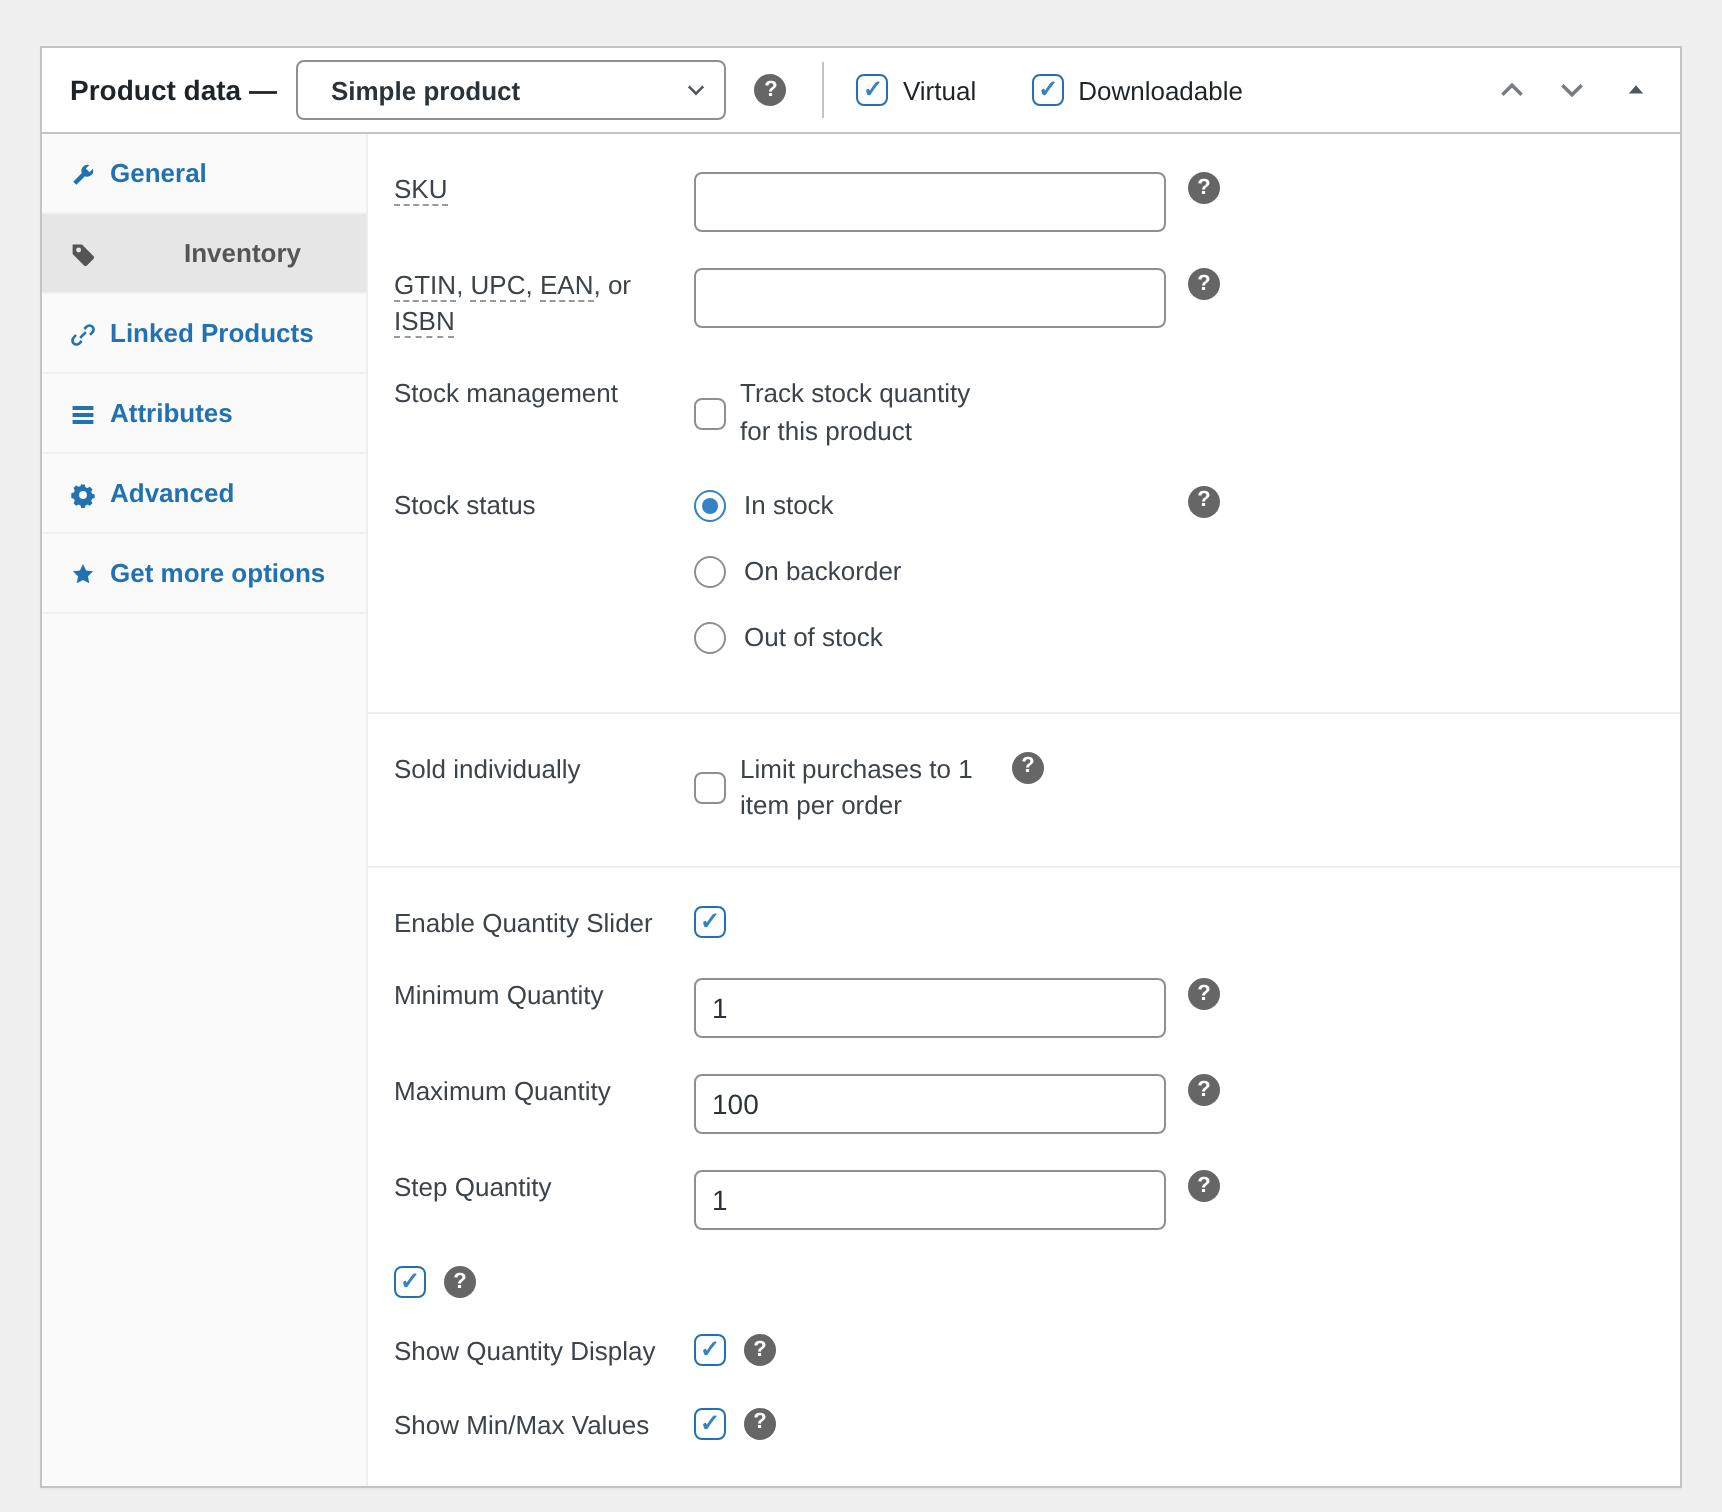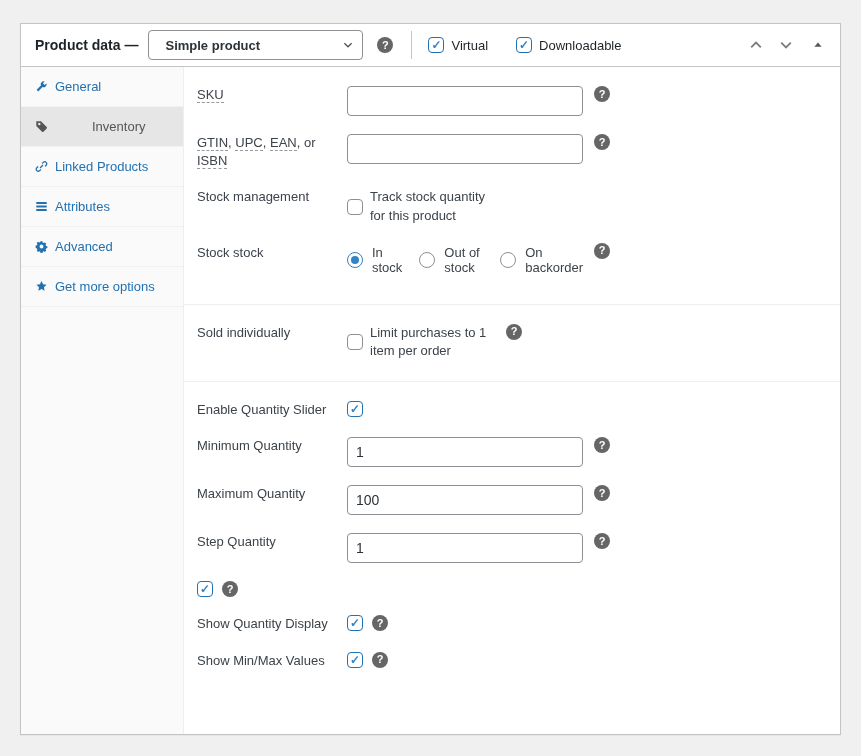--- a/index.html
+++ b/index.html
@@ -89,26 +89,27 @@
 
   
   .inside { display:flex; min-height:667px; }
   ul.wc-tabs {
     margin:0; padding:0; list-style:none;
     width:163px; flex-shrink:0;
     background:#fafafa;
     border-right:1px solid #eee;
   }
   ul.wc-tabs li {
-    display:flex; align-items:center; gap:7px;
+    display:flex; align-items:flex-end; gap:7px;
     padding:12px 8px 12px 14px;
     border-bottom:1px solid #f1f1f1;
     cursor:pointer;
     color:#2271b1;
     font-size:13px;
+    font-weight:bold;
   }
   ul.wc-tabs li .tab-icon { display:inline-flex; color:inherit; }
   ul.wc-tabs li a { color:inherit; text-decoration:none; }
   ul.wc-tabs li.active { background:#e6e6e6; color:#555;gap:44px; }
 
   
   .panel { flex:1; background:#fff; padding:0; }
   .options-group { padding:10px 14px 12px 13px; }
   .options-group + .options-group { border-top:1px solid #eee; }
   .options-group.first { padding-top:10px; padding-bottom:20px; }
@@ -126,21 +127,21 @@
   input.short {
     width:236px; height:30px;
     border:1px solid #8c8f94; border-radius:4px;
     padding:0 8px; font-size:14px; color:#2c3338;
     font-family:"Liberation Sans", sans-serif;
     background:#fff;
   }
   .field-help { margin-left:11px; }
   .after-text-help { margin-left:9px; }
 
-  .radio-col { width:236px; flex-shrink:0; display:flex; gap:17px; border:0; margin:0; padding:2px 0 0; }
+  .radio-col { width:236px; flex-shrink:0; display:flex; flex-direction:column; gap:17px; border:0; margin:0; padding:2px 0 0; }
   .radio-line { display:inline-flex; align-items:center; gap:9px; cursor:pointer; color:#3c434a; }
 
   .cb-text { color:#3c434a; font-size:13px; }
 </style>
 </head>
 <body>
 
 <div class="wrap">
   <div class="postbox">
 
@@ -264,33 +265,33 @@
 
           <p class="form-field">
             <label>Stock management</label>
             <label class="inline-check">
               <input type="checkbox" style="">
               <span class="cb-text">Track stock quantity for this product</span>
             </label>
           </p>
 
           <div class="form-field top-align">
-            <label>Stock stock</label>
+            <label>Stock status</label>
             <fieldset class="radio-col">
               <label class="radio-line">
                 <input type="radio" name="stock_status" checked="" style="">
                 <span>In stock</span>
               </label>
               <label class="radio-line">
                 <input type="radio" name="stock_status" style="">
-                <span>Out of stock</span>
+                <span>On backorder</span>
               </label>
               <label class="radio-line">
                 <input type="radio" name="stock_status" style="">
-                <span>On backorder</span>
+                <span>Out of stock</span>
               </label>
             </fieldset>
             <span class="help-tip field-help">?</span>
           </div>
 
         </div>
 
         <div class="options-group">
           <p class="form-field">
             <label>Sold individually</label>

